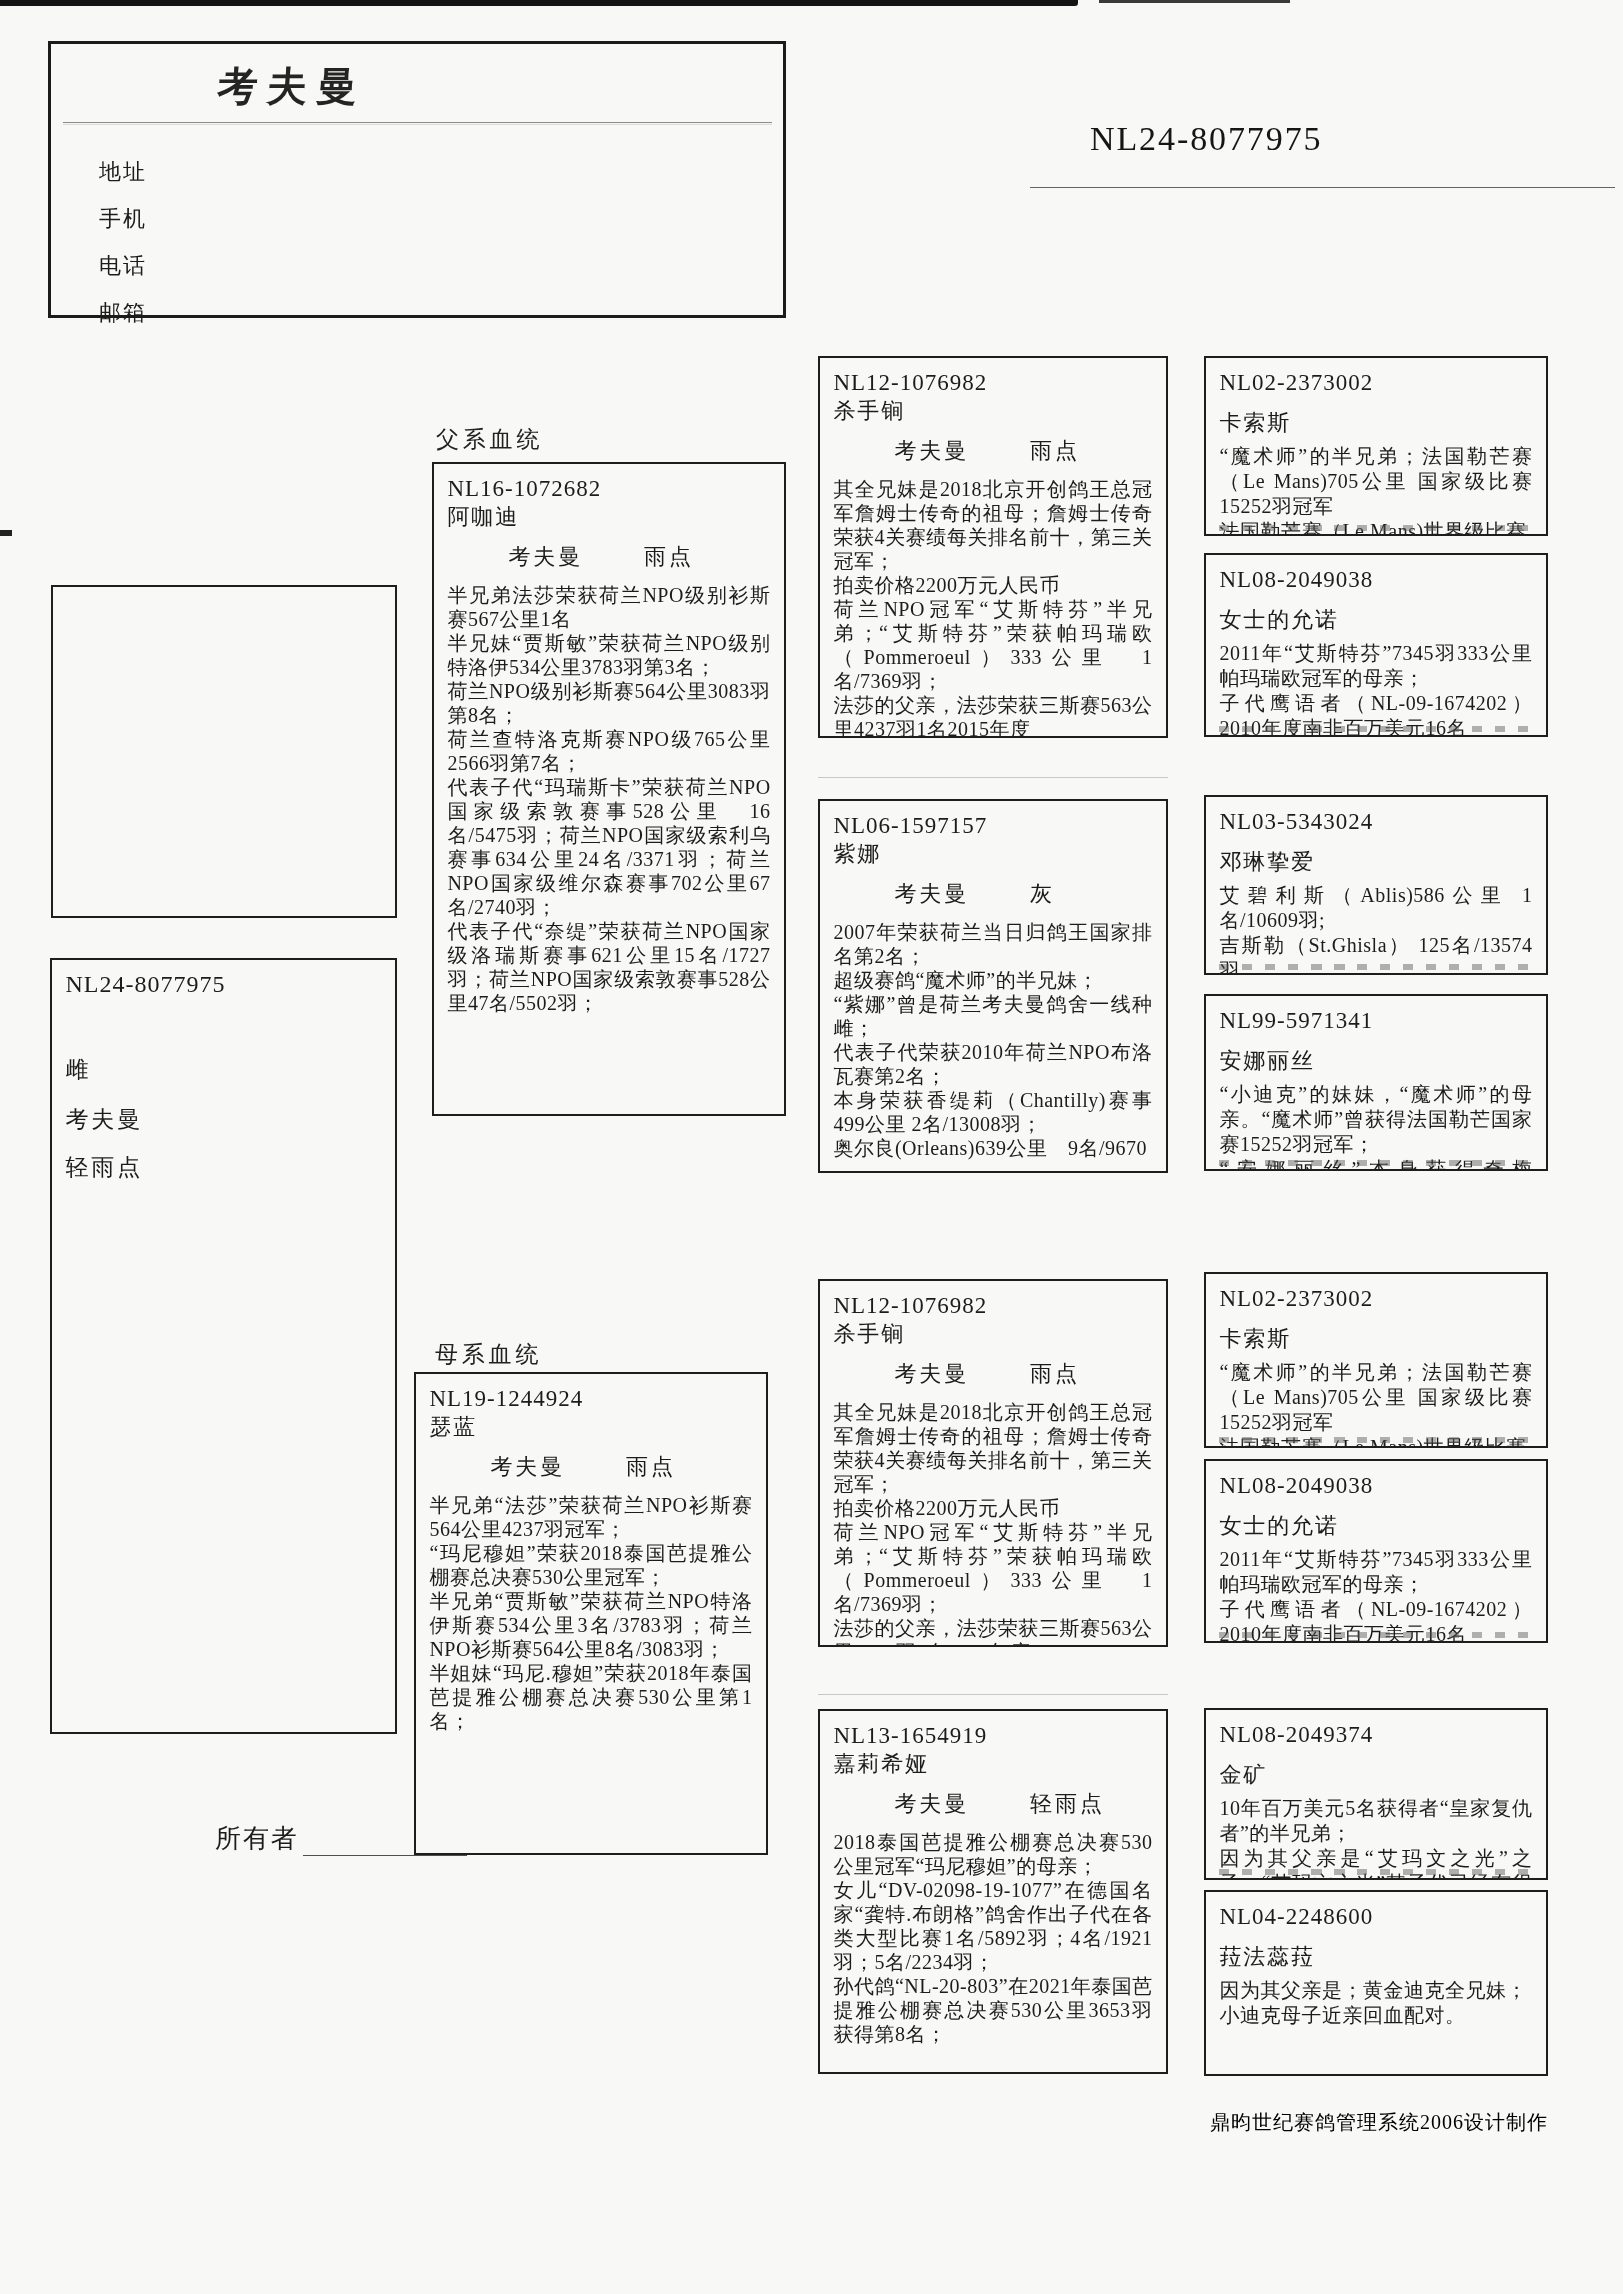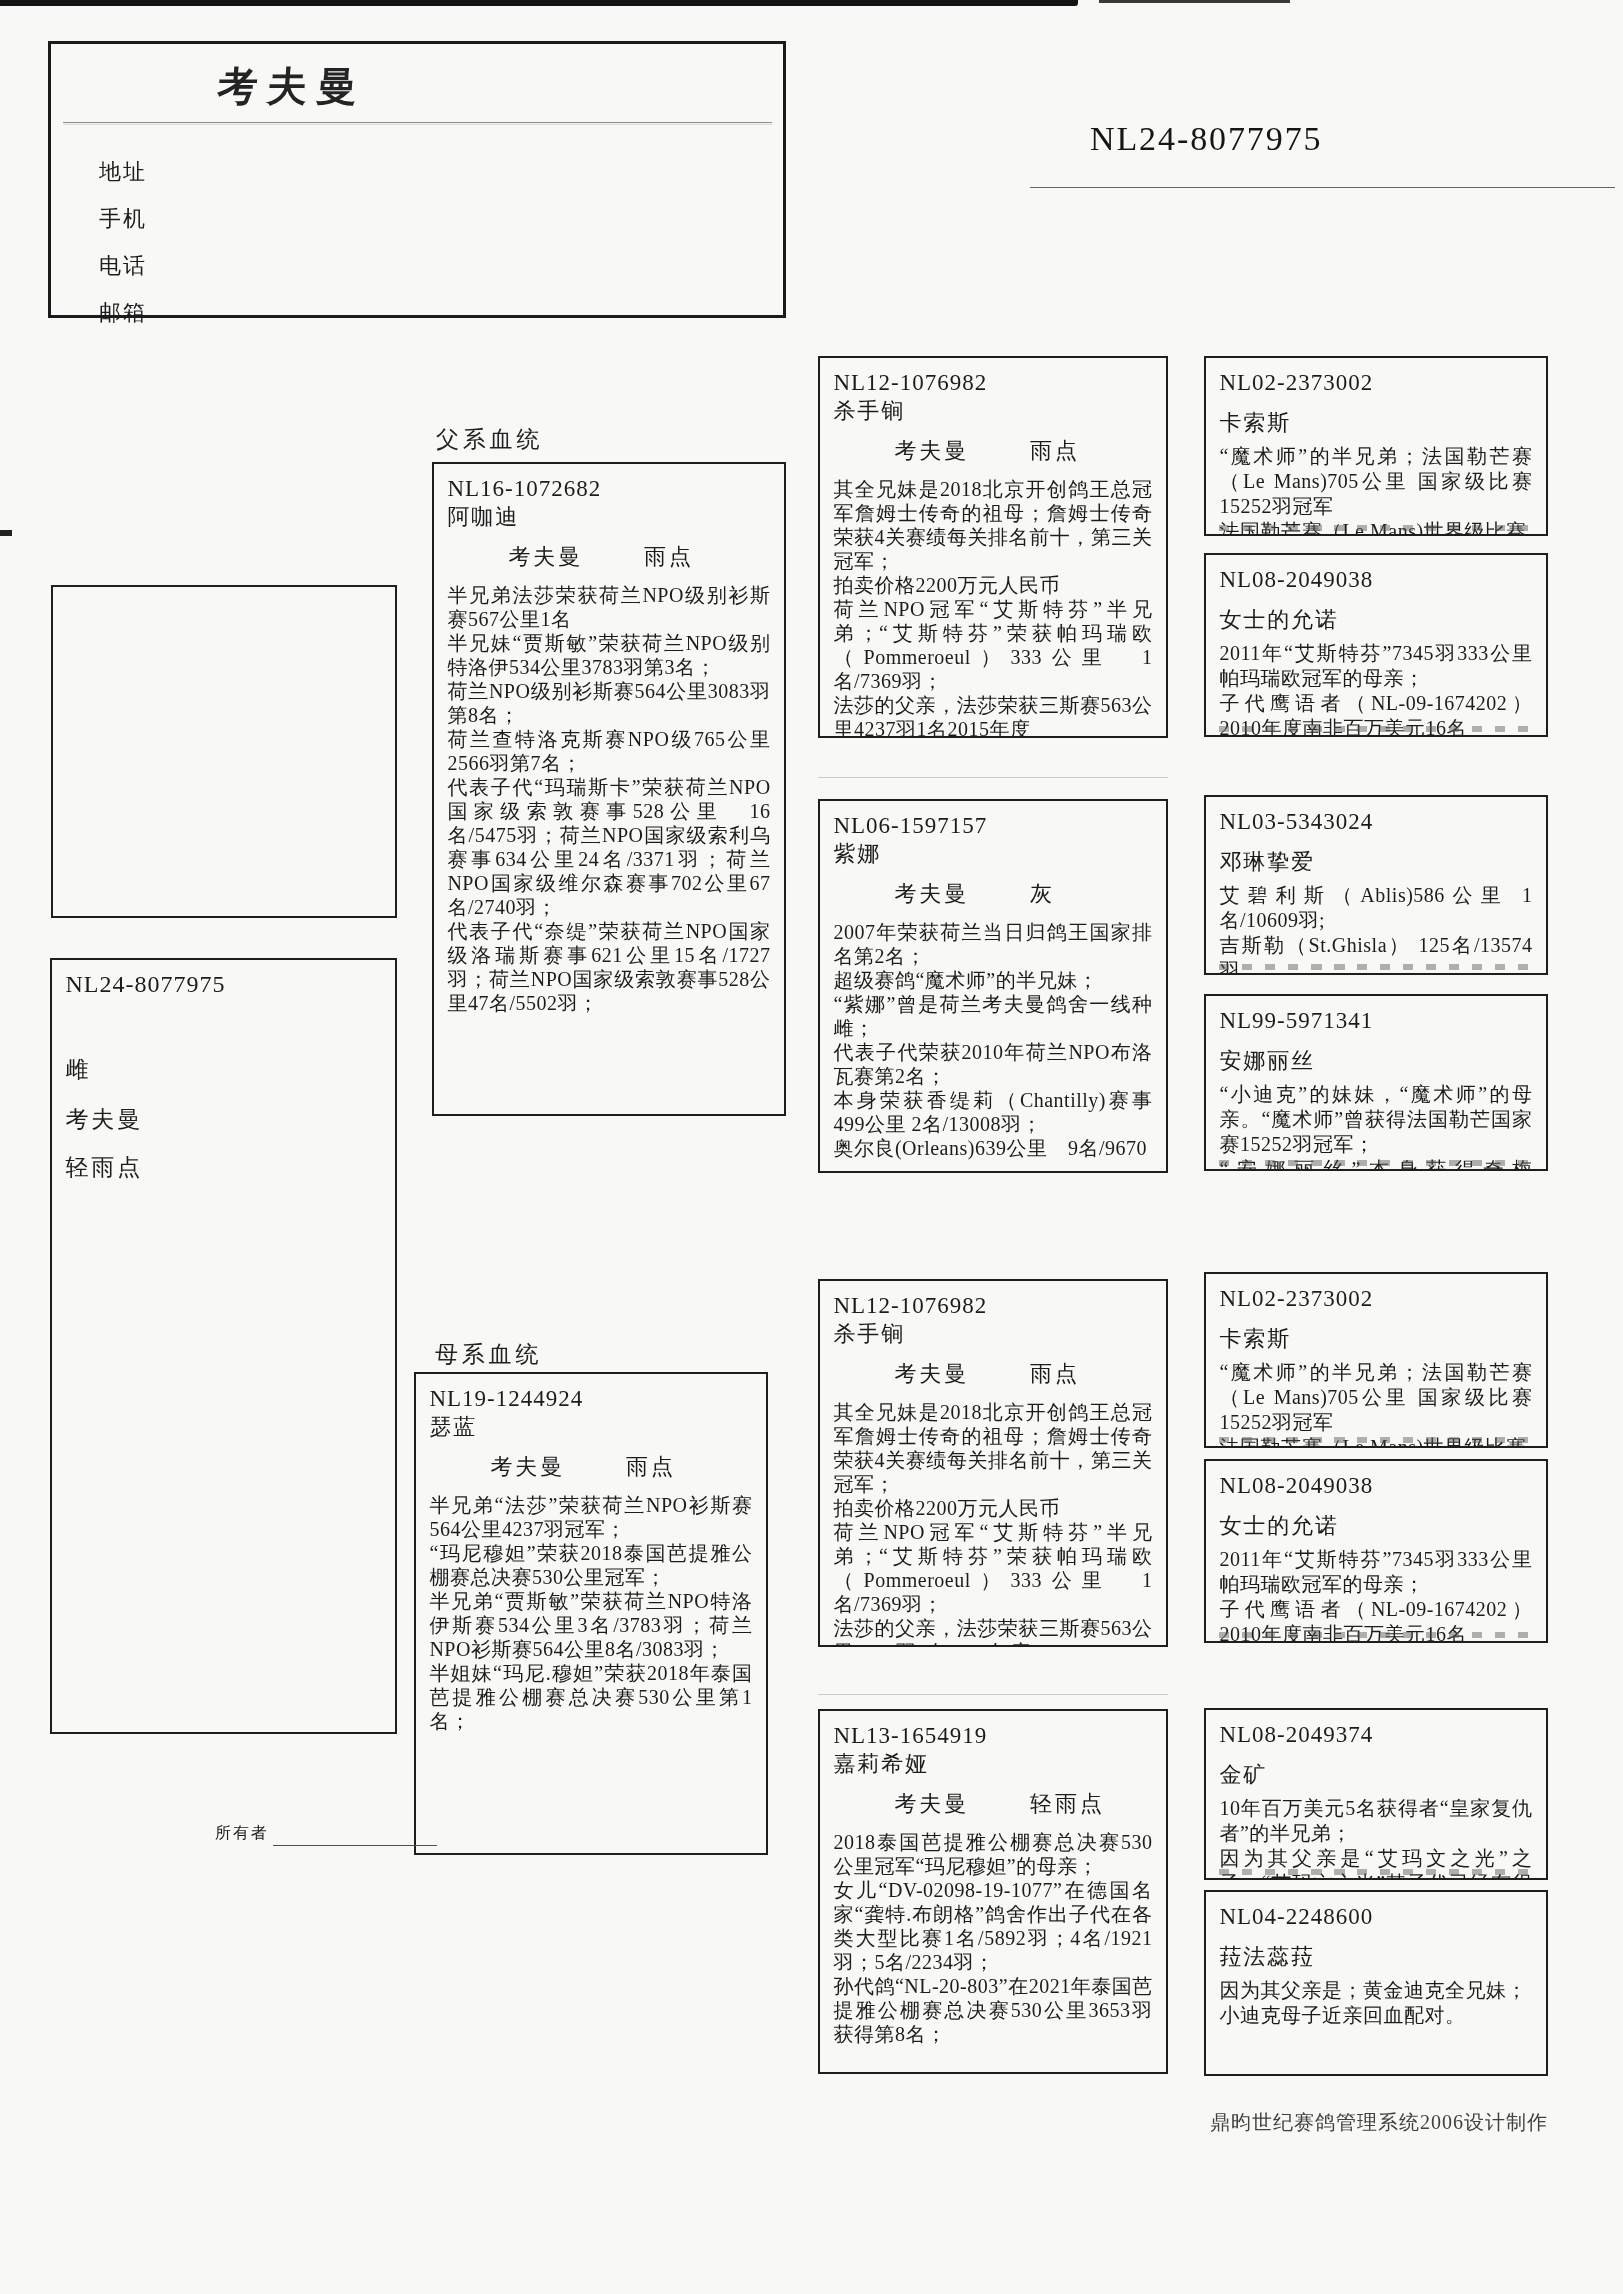--- a/index.html
+++ b/index.html
@@ -68,23 +68,23 @@
   .pos-sdd { left:1204px; top:994px; width:344px; height:177px; }
   .pos-dss { left:1204px; top:1272px; width:344px; height:176px; }
   .pos-dsd { left:1204px; top:1459px; width:344px; height:184px; }
   .pos-dds { left:1204px; top:1708px; width:344px; height:172px; }
   .pos-ddd { left:1204px; top:1890px; width:344px; height:186px; }
 
   .ghost-1 { left:818px; top:777px;  width:350px; }
   .ghost-2 { left:818px; top:1694px; width:350px; }
 
   
-  .owner-row { position:absolute; left:215px; top:1821px; font-size:16px; letter-spacing:1.9px; display:flex; align-items:center; }
+  .owner-row { position:absolute; left:215px; top:1821px; font-size:26px; letter-spacing:1.9px; display:flex; align-items:flex-end; }
   .owner-blank { display:inline-block; width:164px; border-bottom:1.9px solid #4e4e4e; height:25px; margin-left:3.8px; }
-  .footer-credit { position:absolute; left:1185px; top:2109px; width:363px; text-align:right; font-size:20px; letter-spacing:1px; color:#404040; }
+  .footer-credit { position:absolute; left:1185px; top:2109px; width:363px; text-align:right; font-size:20px; letter-spacing:1px; color:#000000; }
 </style>
 </head>
 <body>
 
 <div class="sheet">
 
   <div class="scan-streak-a"></div>
   <div class="scan-streak-b"></div>
   <div class="scan-notch"></div>
 

